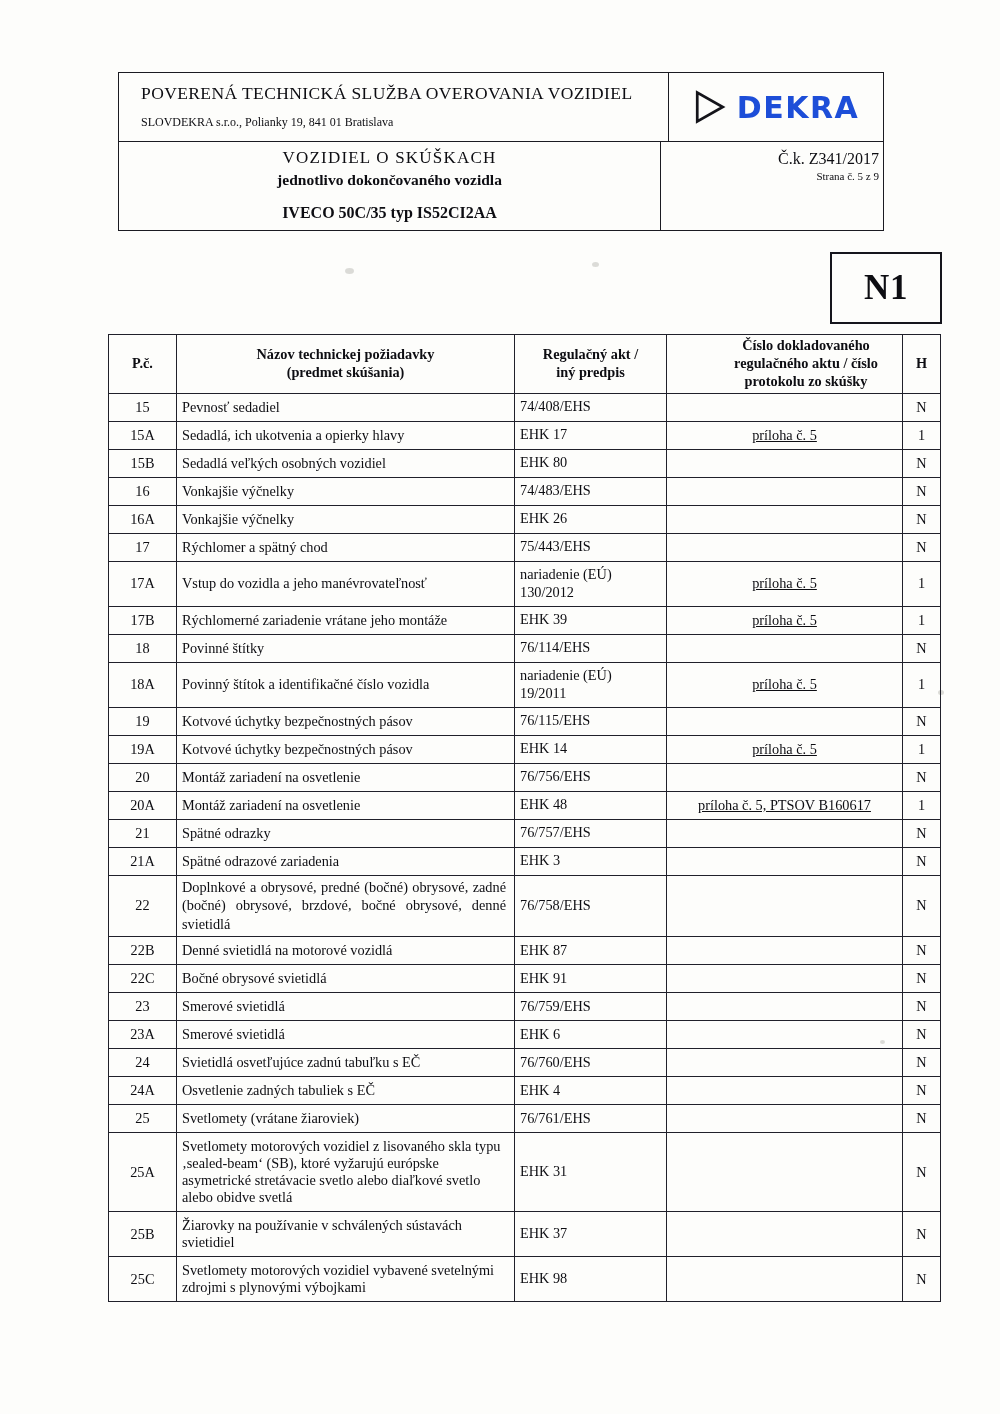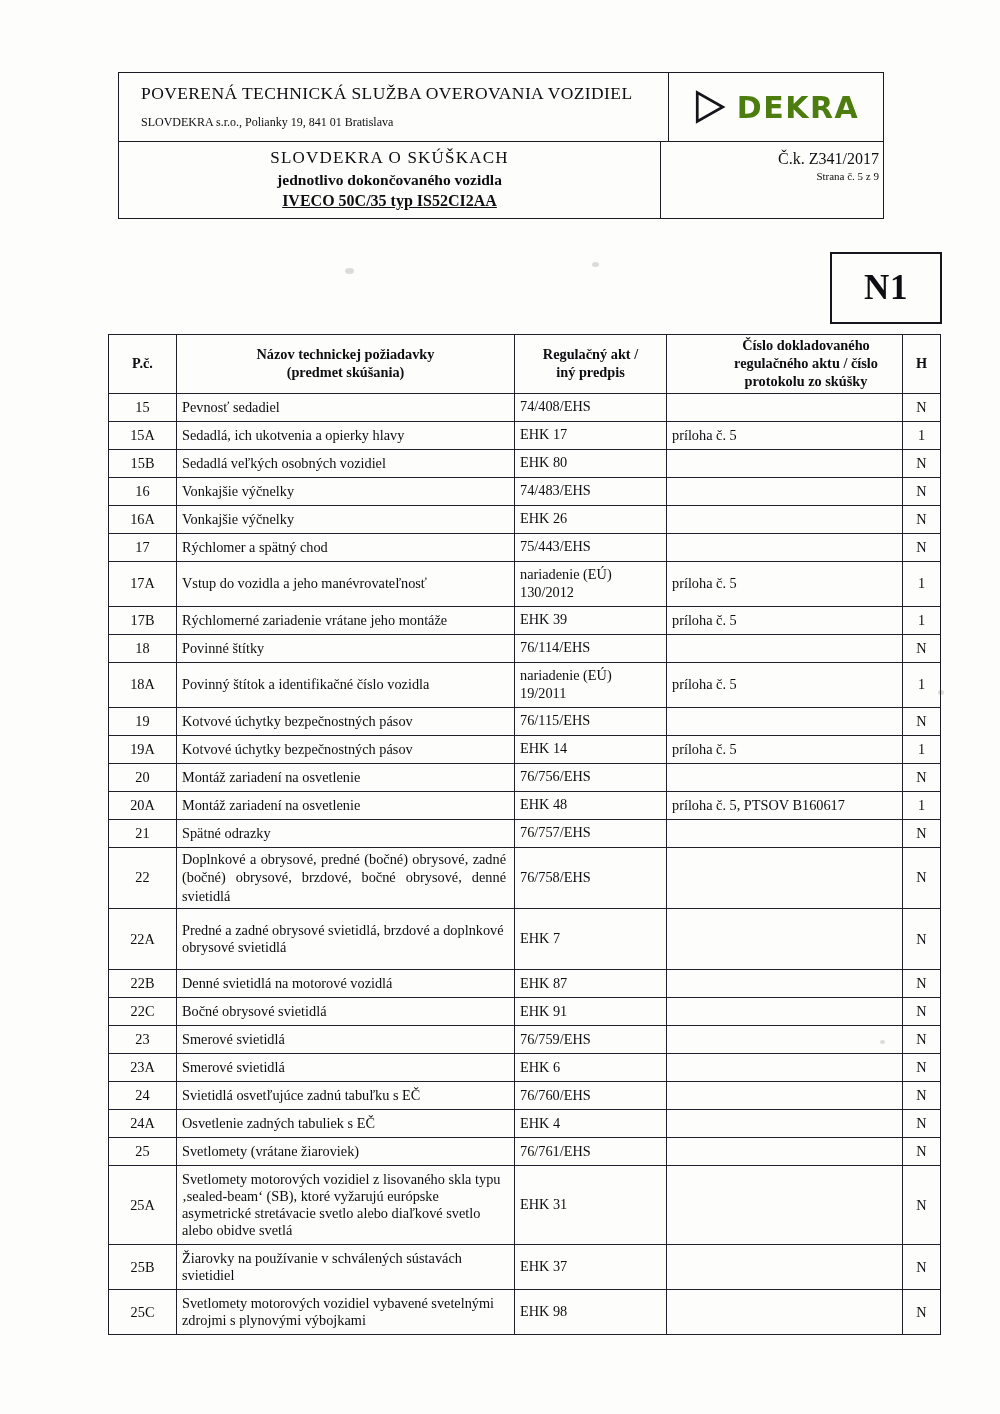--- a/index.html
+++ b/index.html
@@ -63,21 +63,21 @@
   }
   .dekra-mark {
     width: 34px;
     height: 34px;
   }
   .dekra-word {
     font-family: "DejaVu Sans", sans-serif;
     font-weight: bold;
     font-size: 30px;
     letter-spacing: 1.5px;
-    color: #4d7c0f;
+    color: #1d4ed8;
   }
   .header-bottom {
     display: flex;
     border-top: 1.6px solid #1b1b22;
     min-height: 62px;
   }
   .header-bottom-left {
     flex: 1 1 auto;
     border-right: 1.6px solid #1b1b22;
     padding: 6px 8px 8px 8px;
@@ -93,22 +93,21 @@
     letter-spacing: 1.2px;
   }
   .proto-sub {
     font-size: 15.5px;
     margin-top: 3px;
     font-weight: bold;
   }
   .proto-vehicle {
     font-size: 16px;
     font-weight: bold;
-    margin-top: 3px;
-    text-decoration: underline;
+    margin-top: 15px;
   }
   .ck {
     font-size: 16px;
   }
   .strana {
     font-size: 11px;
     margin-top: 2px;
   }
 
   
@@ -174,22 +173,23 @@
     line-height: 1.32;
     padding-right: 8px;
   }
   td.akt {
     text-align: left;
     padding-left: 7px;
     white-space: pre-line;
     line-height: 1.24;
   }
   td.cislo {
-    text-align: left;
+    text-align: center;
     font-size: 14px;
+    text-decoration: underline;
   }
   td.h {
     text-align: center;
     font-size: 14px;
   }
   tr.r-normal td { height: 23px; }
   tr.r-tall   td { height: 40px; }
   tr.r-xtall  td { height: 56px; }
   tr.r-xxtall td { height: 74px; }
 
@@ -221,21 +221,21 @@
         <div class="dekra-logo">
           <svg class="dekra-mark" viewBox="0 0 40 40">
             <path d="M5 3 L5 37 L35 20 Z" fill="none" stroke="#14141a" stroke-width="3.2" stroke-linejoin="miter"></path>
           </svg>
           <span class="dekra-word">DEKRA</span>
         </div>
       </div>
     </div>
     <div class="header-bottom">
       <div class="header-bottom-left">
-        <div class="proto-title">SLOVDEKRA  O  SKÚŠKACH</div>
+        <div class="proto-title">VOZIDIEL  O  SKÚŠKACH</div>
         <div class="proto-sub">jednotlivo dokončovaného vozidla</div>
         <div class="proto-vehicle">IVECO 50C/35 typ IS52CI2AA</div>
       </div>
       <div class="header-bottom-right">
         <div class="ck">Č.k. Z341/2017</div>
         <div class="strana">Strana č. 5 z 9</div>
       </div>
     </div>
   </div>
 
@@ -366,34 +366,34 @@
             <td class="cislo">príloha č. 5, PTSOV B160617</td>
             <td class="h">1</td>
           </tr>
           <tr class="r-normal">
             <td class="pc">21</td>
             <td class="name">Spätné odrazky</td>
             <td class="akt">76/757/EHS</td>
             <td class="cislo"></td>
             <td class="h">N</td>
           </tr>
+          <tr class="r-normal">
+            <td class="pc">21A</td>
+            <td class="name">Spätné odrazové zariadenia</td>
+            <td class="akt">EHK 3</td>
+            <td class="cislo"></td>
+            <td class="h">N</td>
+          </tr>
           <tr class="r-xtall">
             <td class="pc">22</td>
             <td class="name just">Doplnkové a obrysové, predné (bočné) obrysové, zadné (bočné) obrysové, brzdové, bočné obrysové, denné svietidlá</td>
             <td class="akt">76/758/EHS</td>
             <td class="cislo"></td>
             <td class="h">N</td>
           </tr>
-          <tr class="r-xtall">
-            <td class="pc">22A</td>
-            <td class="name">Predné a zadné obrysové svietidlá, brzdové a doplnkové obrysové svietidlá</td>
-            <td class="akt">EHK 7</td>
-            <td class="cislo"></td>
-            <td class="h">N</td>
-          </tr>
           <tr class="r-normal">
             <td class="pc">22B</td>
             <td class="name">Denné svietidlá na motorové vozidlá</td>
             <td class="akt">EHK 87</td>
             <td class="cislo"></td>
             <td class="h">N</td>
           </tr>
           <tr class="r-normal">
             <td class="pc">22C</td>
             <td class="name">Bočné obrysové svietidlá</td>

